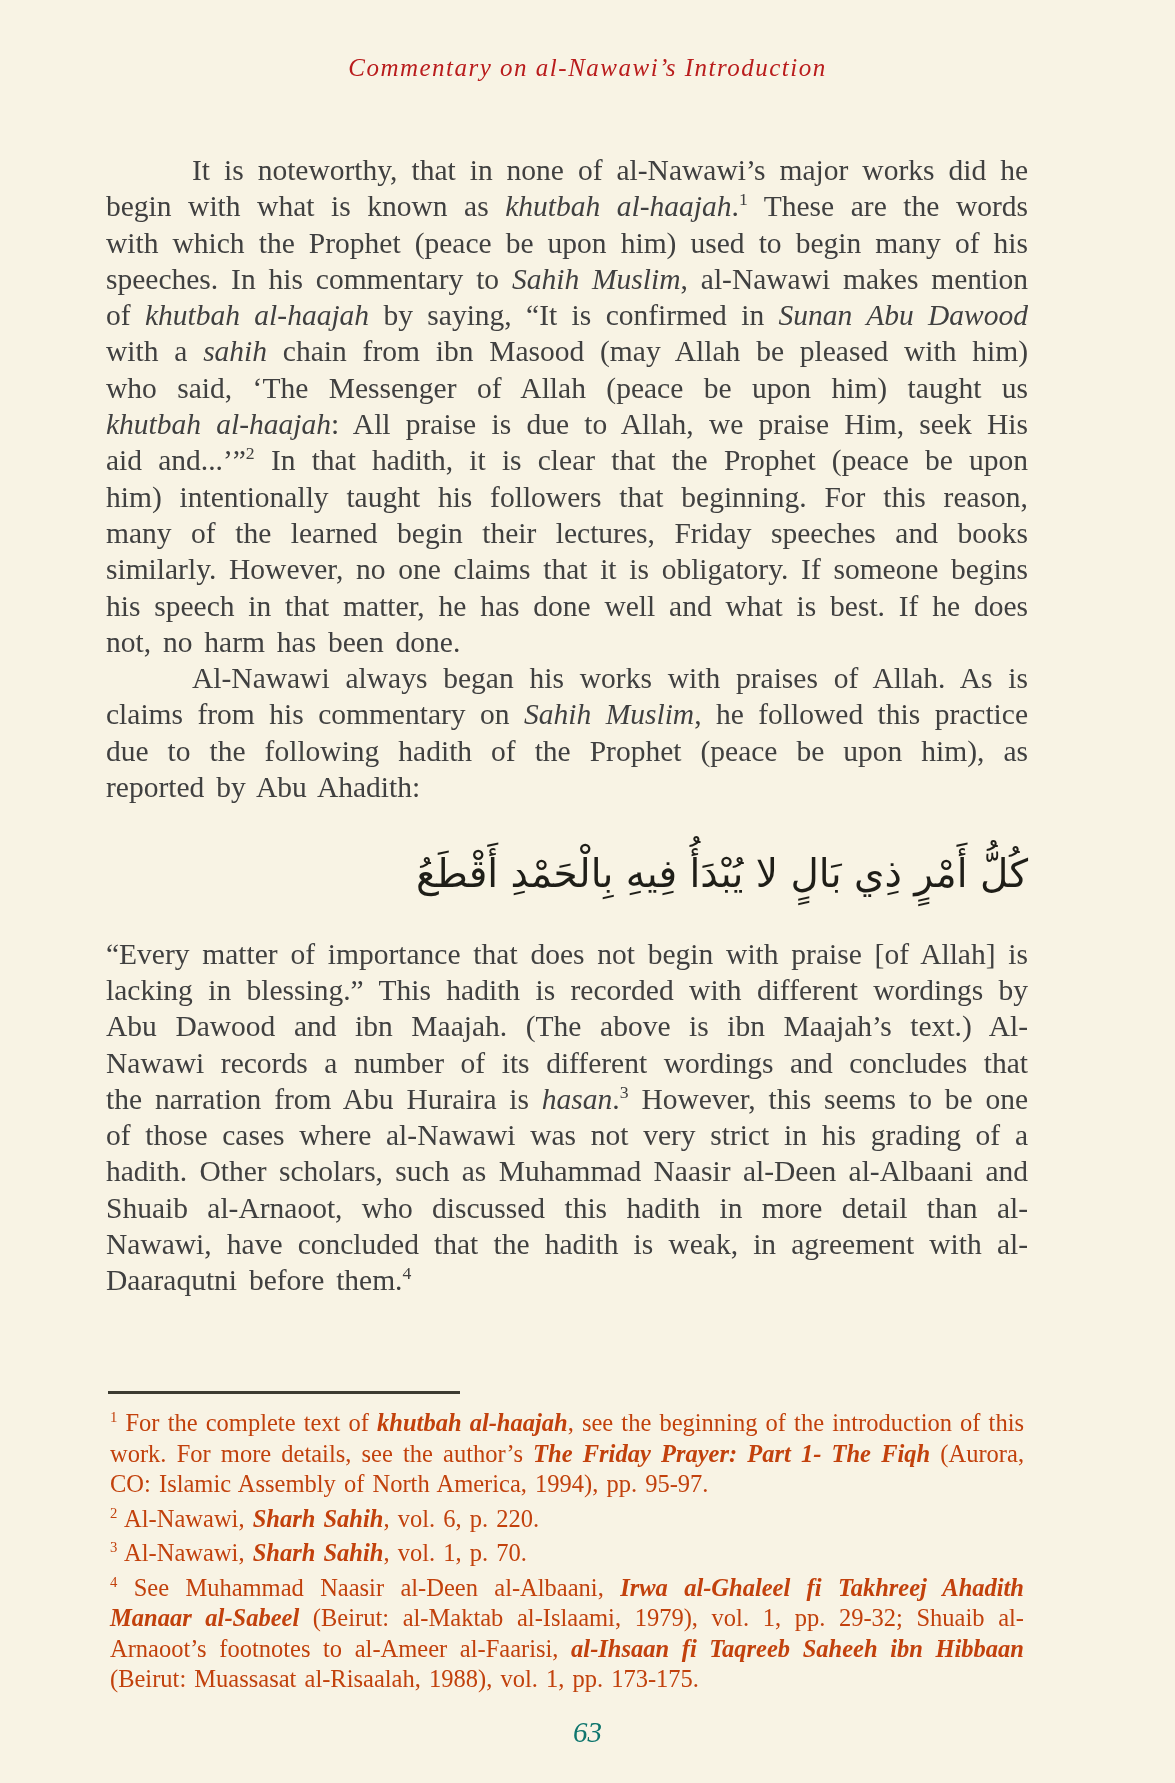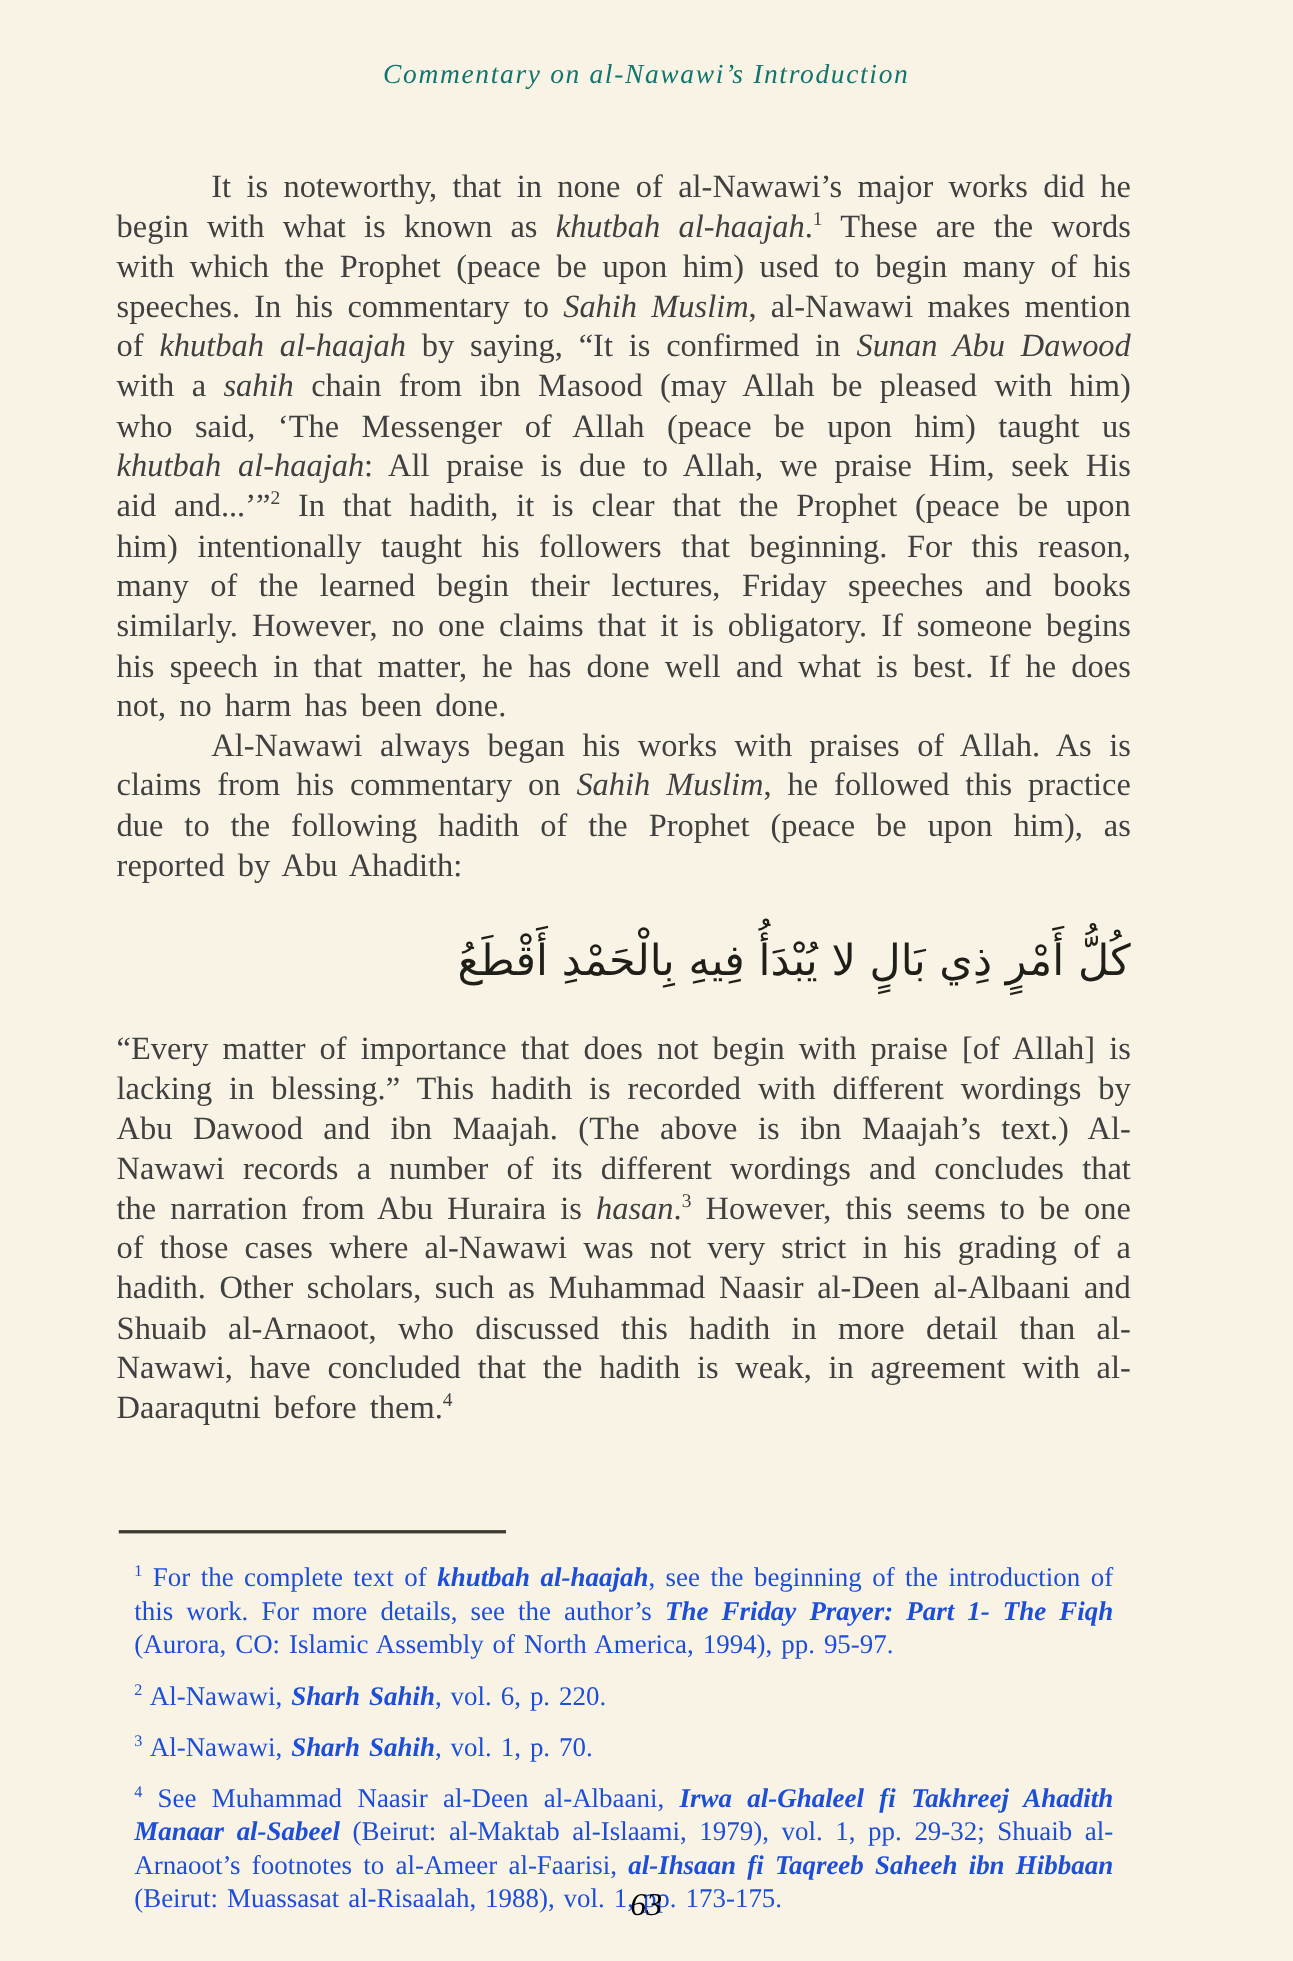--- a/index.html
+++ b/index.html
@@ -24,21 +24,21 @@
     position:absolute; left:0; top:0; width:70px; height:85px;
     background:linear-gradient(180deg, rgba(248,243,228,.95), rgba(248,243,228,0));
     pointer-events:none;
   }
   .running-head{
     position:absolute; top:54px; left:0; right:0;
     text-align:center;
     font-style:italic;
     font-size:25px;
     letter-spacing:1.5px;
-    color:#0f766e;
+    color:#b91c1c;
   }
   .content{
     position:absolute; top:152px; left:106px; width:922px;
   }
   .para{
     margin:0;
     font-size:29.5px;
     line-height:36.3px;
     text-align:justify;
     word-spacing:4.5px;
@@ -64,33 +64,33 @@
     color:#1f1e18;
   }
   .fn-rule{
     position:absolute; top:1391px; left:108px; width:352px;
     border:0; border-top:3px solid #3d3b31; margin:0;
   }
   .footnotes{
     position:absolute; top:1404px; left:106px; width:922px;
   }
   .footnote{
-    margin:16px;
+    margin:4px;
     font-size:24.5px;
     line-height:30.5px;
     text-align:justify;
     word-spacing:2px;
-    color:#1d4ed8;
+    color:#c2410c;
   }
   .page-number{
     position:absolute; top:1716px; left:0; right:0;
     text-align:center;
     font-style:italic;
     font-size:29px;
-    color:#000000;
+    color:#0f766e;
   }
 </style>
 </head>
 <body>
 
 <div class="page">
   <div class="spine-shadow"></div>
   <div class="spine-shadow-top"></div>
 
   <div class="running-head">Commentary on al-Nawawi’s Introduction</div>

